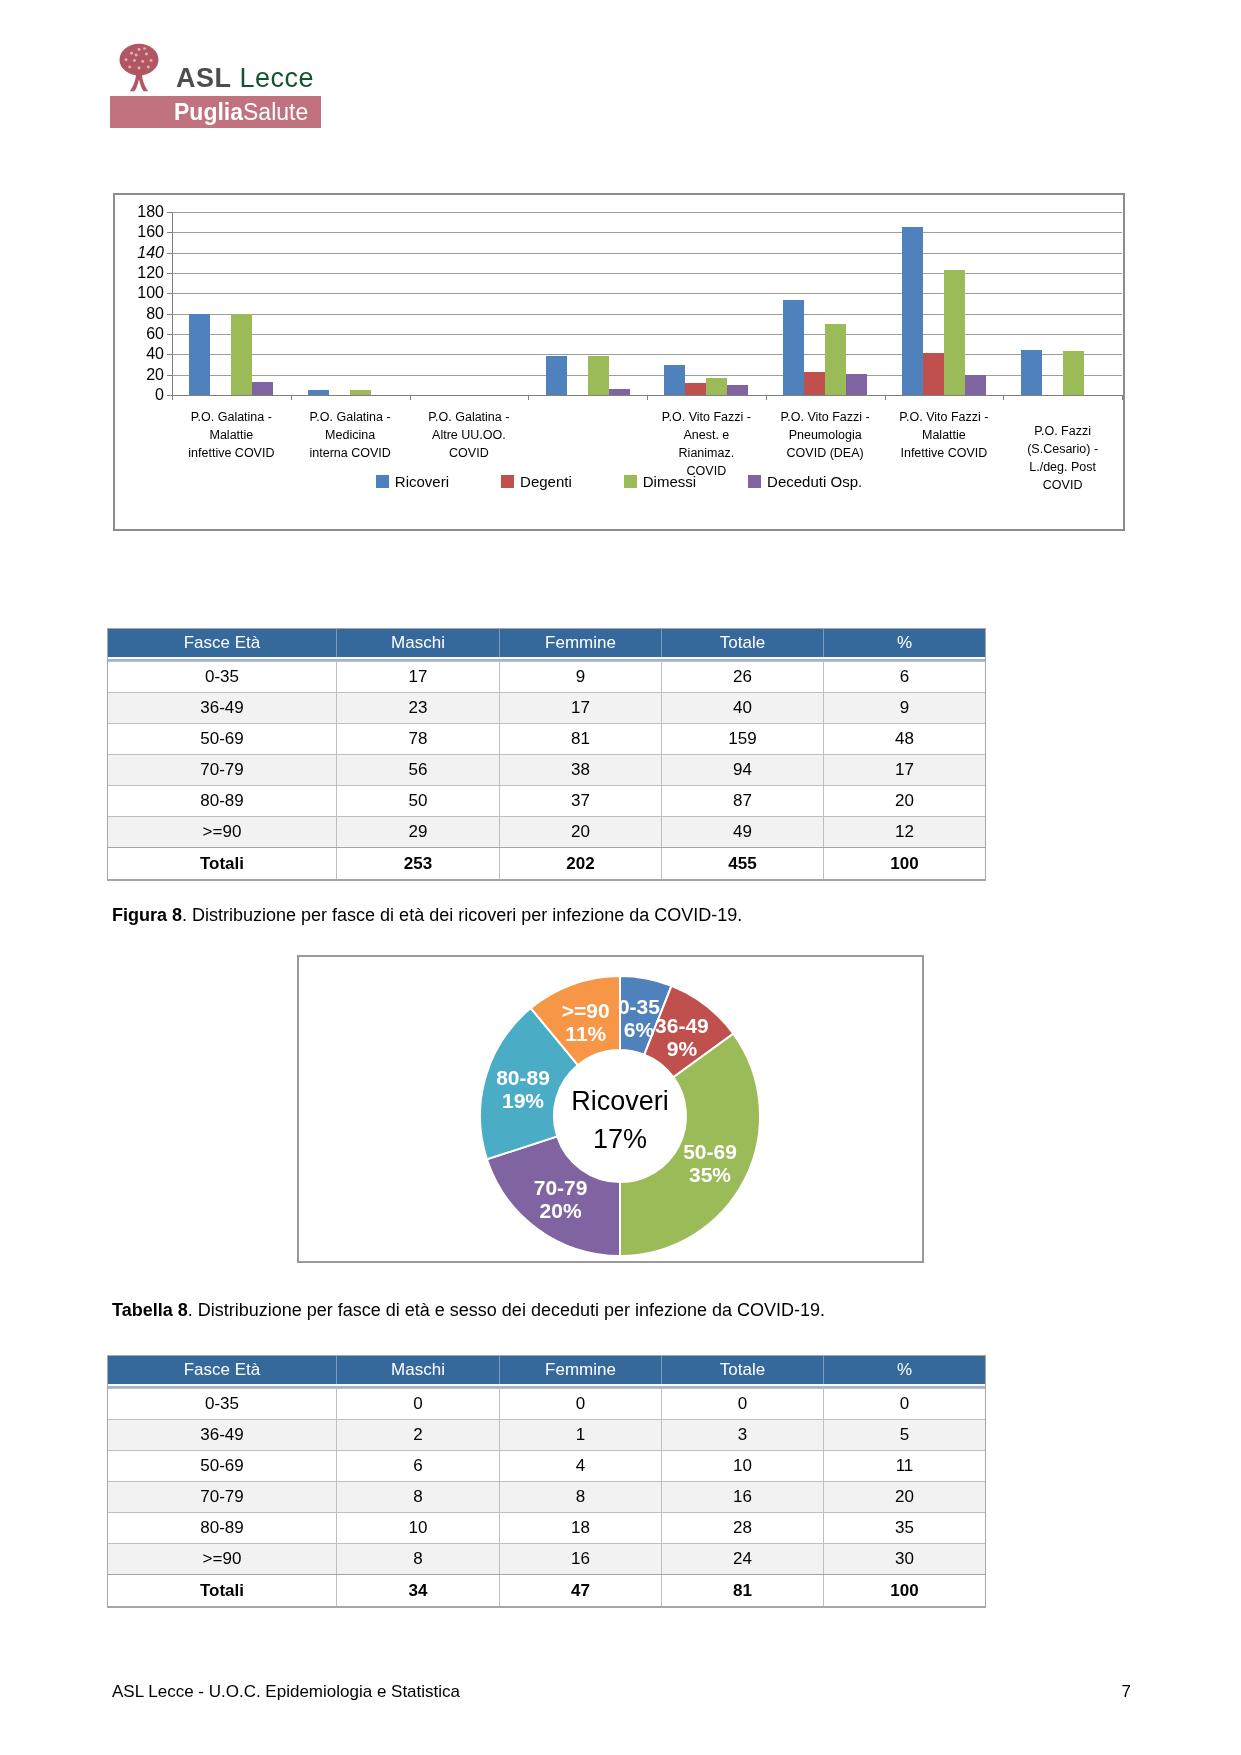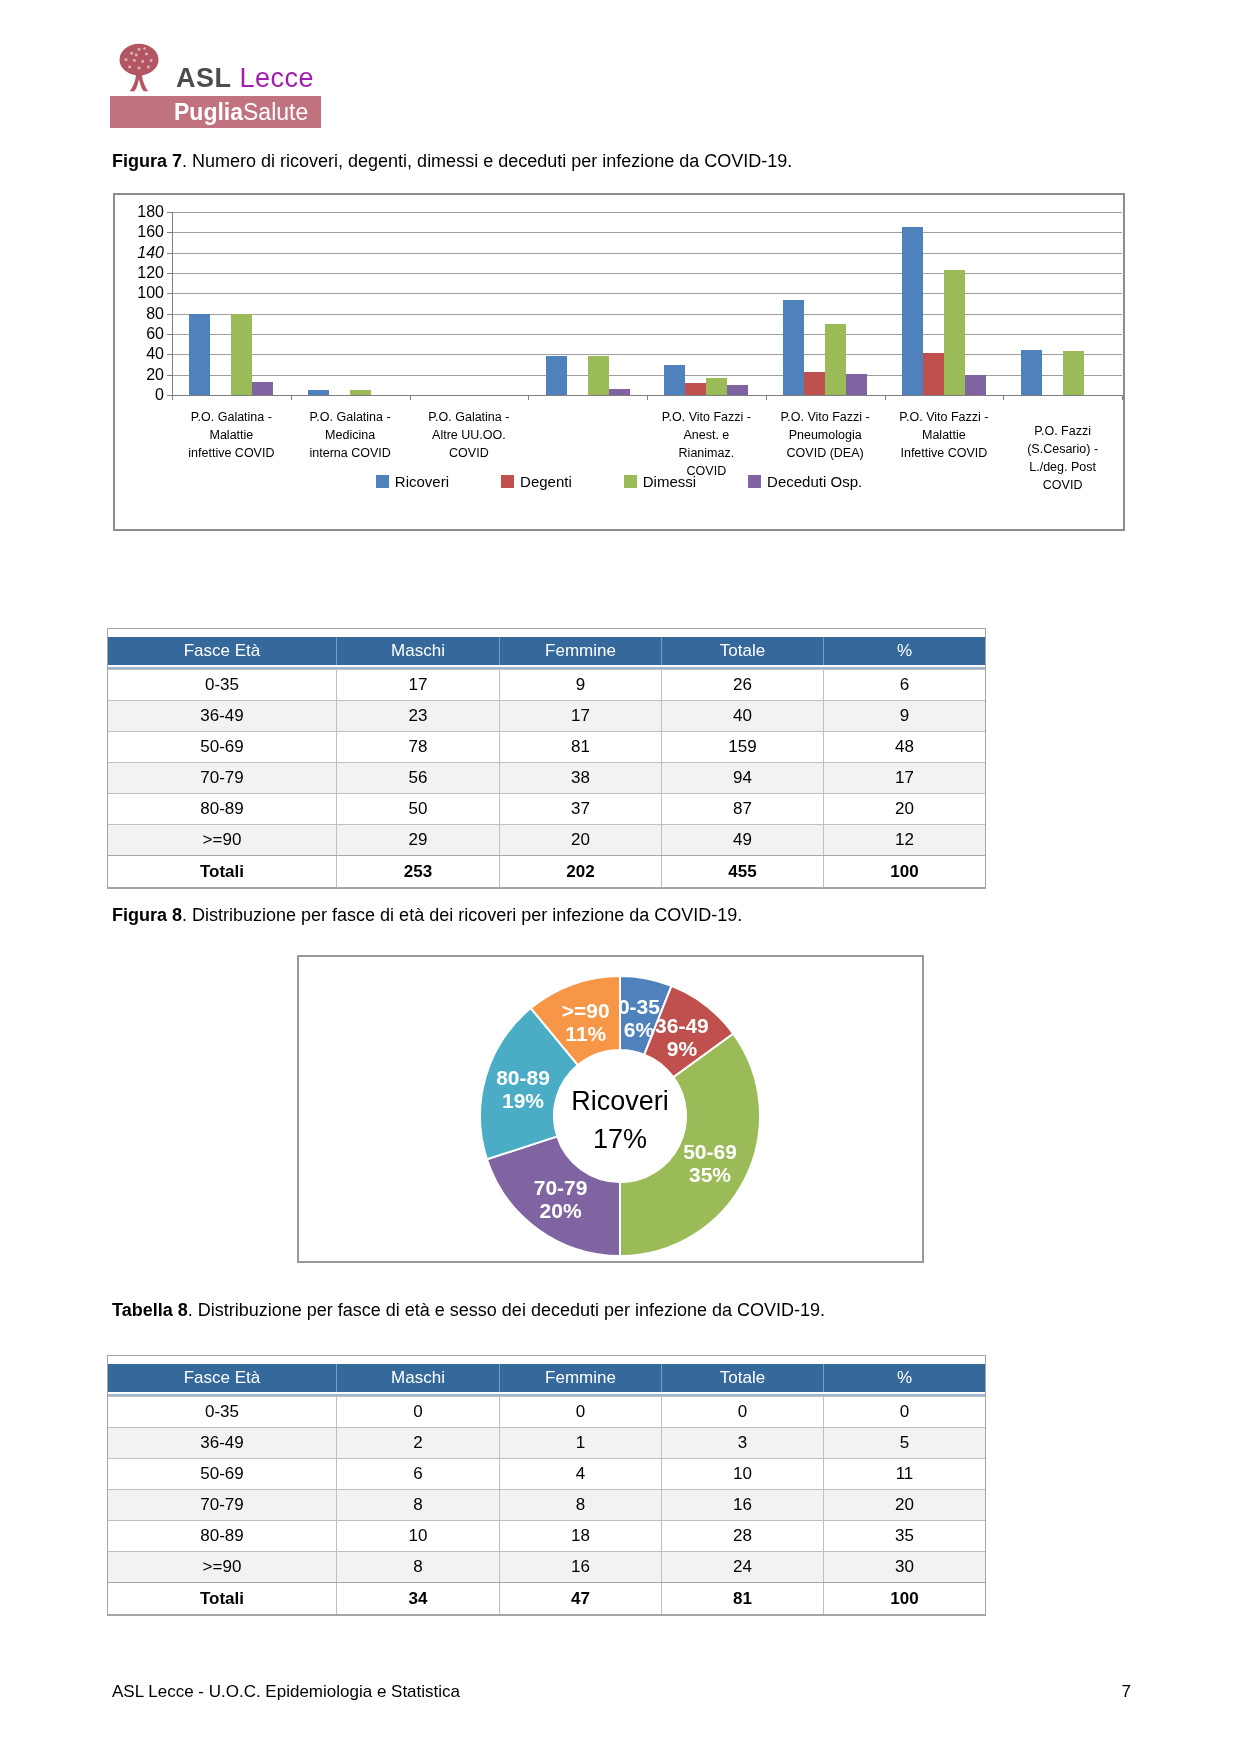--- a/index.html
+++ b/index.html
@@ -4,21 +4,21 @@
 <style>
   html,body{margin:0;padding:0;background:#ffffff;}
   .page{position:relative;width:1241px;height:1755px;background:#ffffff;overflow:hidden;
         font-family:"Liberation Sans","DejaVu Sans",sans-serif;color:#000;}
   
   .logo{position:absolute;left:110px;top:42px;}
   .logo-row{display:flex;align-items:flex-end;}
   .logo-tree{width:58px;height:52px;}
   .brand{font-size:27px;margin-left:8px;letter-spacing:.5px;}
   .brand b{color:#4d4d4d;}
-  .brand span{color:#a21caf;}
+  .brand span{color:#14532d;}
   .banner{margin-top:2px;width:211px;height:32px;background:#c0737e;color:#fff;
           font-size:23px;display:flex;align-items:center;padding-left:64px;box-sizing:border-box;}
   .banner b{font-weight:bold;}
   
   .caption{position:absolute;left:112px;font-size:18px;white-space:pre;}
   .caption b{font-weight:bold;}
   
   .chart-box{position:absolute;left:113px;top:193px;width:1012px;height:338px;
              border:2px solid #8c8c8c;box-sizing:border-box;background:#fff;}
   .gridline{position:absolute;height:1px;background:#9e9e9e;z-index:1;}
@@ -28,21 +28,21 @@
   .tickmark{position:absolute;background:#7f7f7f;z-index:2;}
   .bar{position:absolute;z-index:3;}
   .cat-label{position:absolute;font-size:12.5px;line-height:1.45;text-align:center;white-space:pre-line;z-index:2;}
   .legend{position:absolute;left:0;width:100%;display:flex;justify-content:center;gap:52px;font-size:15px;z-index:2;}
   .legend-item{display:flex;align-items:center;gap:6px;}
   .legend-swatch{width:13px;height:13px;display:inline-block;}
   .donut-box{position:absolute;left:297px;top:955px;width:627px;height:308px;
              border:2px solid #999;box-sizing:border-box;background:#fff;}
   
   .data-table{position:absolute;left:107px;width:877px;border:1px solid #a6a6a6;box-sizing:content-box;}
-  .t-head{display:grid;background:#35689b;color:#fff;height:28px;margin-top:8px;}
+  .t-head{display:grid;background:#35689b;color:#fff;height:28px;}
   .t-head .th{display:flex;align-items:center;justify-content:center;font-size:17px;
               border-right:1px solid rgba(255,255,255,.35);}
   .t-head .th:last-child{border-right:none;}
   .t-spacer{height:4px;background:linear-gradient(#ffffff 50%, #9eb6d4 50%);}
   .t-row{display:grid;height:30px;border-top:1px solid #bfbfbf;}
   .t-row:first-of-type{border-top:none;}
   .t-row.alt{background:#f2f2f2;}
   .t-row.totals{height:31px;font-weight:bold;border-top:1px solid #a6a6a6;border-bottom:1px solid #a6a6a6;}
   .t-row .td{display:flex;align-items:center;justify-content:center;font-size:17px;
              border-right:1px solid #bfbfbf;}
@@ -82,21 +82,20 @@
         <b>ASL</b>
         <span>Lecce</span>
       </div>
     </div>
     <div class="banner">
       <b>Puglia</b>
         <span>Salute</span>
     </div>
   </div>
 
-  <div class="caption" style="top:151px;"><b>Figura 7</b><span>. Numero di ricoveri, degenti, dimessi e deceduti per infezione da COVID-19.</span></div>
 
   <div class="chart-box" id="bar-chart">
       <div class="gridline" style="left: 57px; top: 200px; width: 950px;"></div>
       <div class="ytick-label" style="left: 9px; top: 191px;">0</div>
       <div class="tickmark" style="left: 52px; top: 200px; width: 5px; height: 1px;"></div>
       <div class="gridline" style="left: 57px; top: 179.667px; width: 950px;"></div>
       <div class="ytick-label" style="left: 9px; top: 170.667px;">20</div>
       <div class="tickmark" style="left: 52px; top: 179.667px; width: 5px; height: 1px;"></div>
       <div class="gridline" style="left: 57px; top: 159.333px; width: 950px;"></div>
       <div class="ytick-label" style="left: 9px; top: 150.333px;">40</div>

